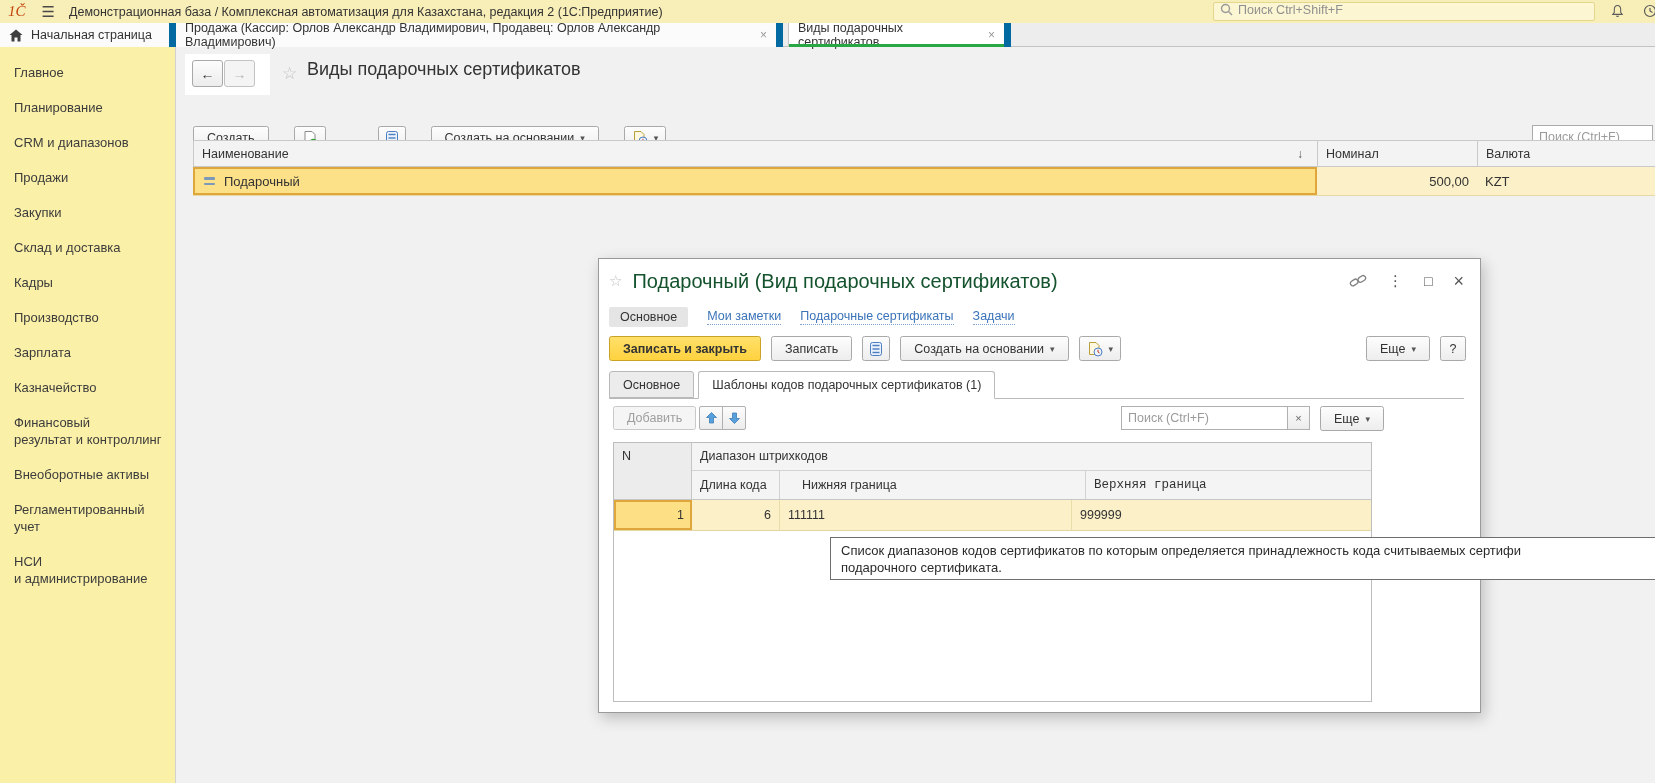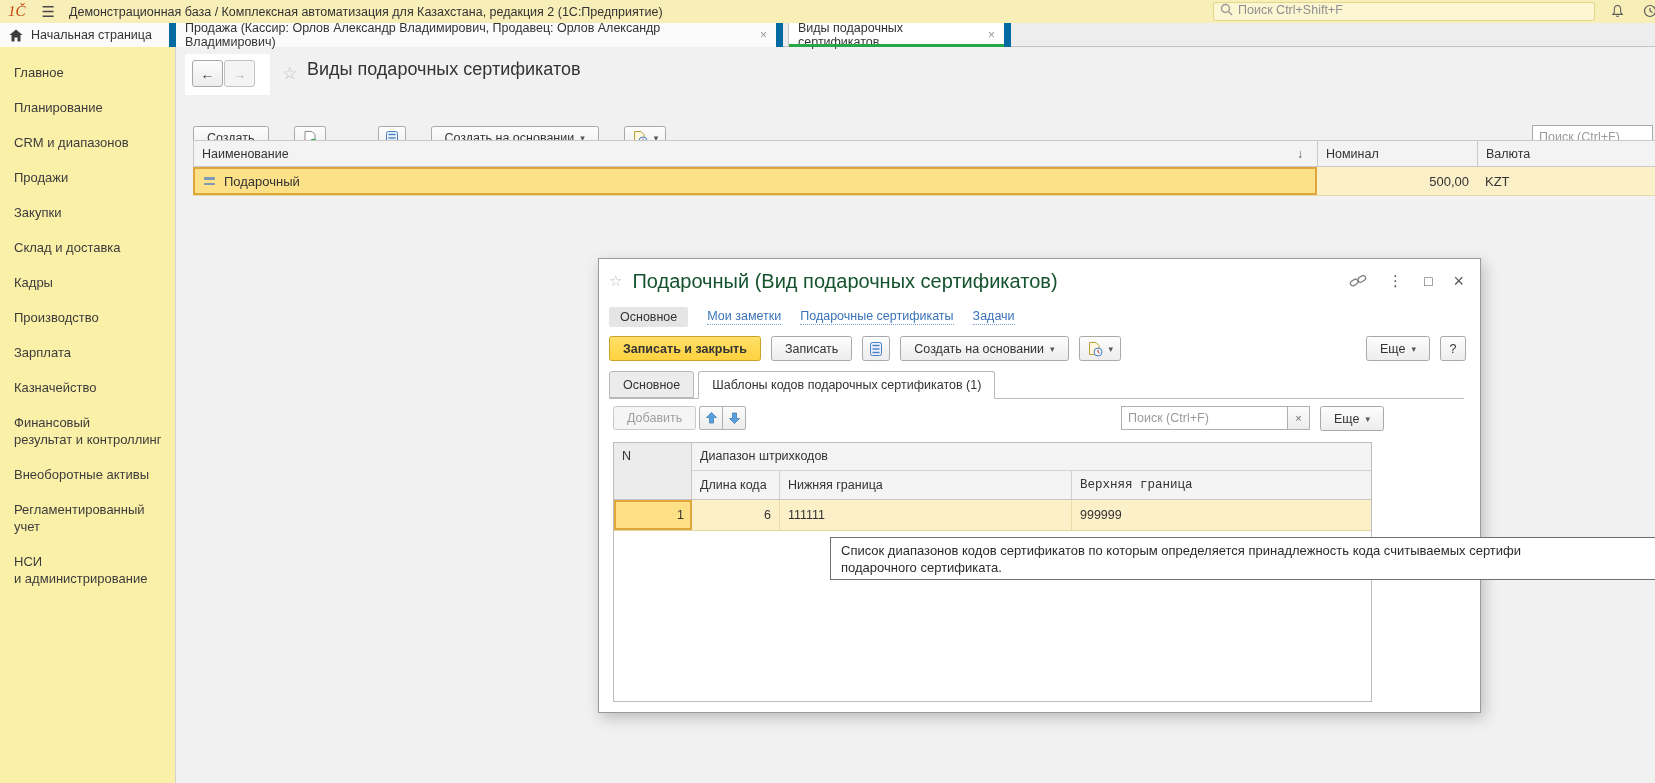--- a/index.html
+++ b/index.html
@@ -135,21 +135,21 @@
 
   .dlg-table { position:absolute; left:14px; top:183px; width:759px; height:260px;
                border:1px solid #bdbdbd; background:#fff; font-size:12.5px; }
   .t-hn { position:absolute; left:0; top:0; width:78px; height:57px; background:#ececec;
           border-right:1px solid #c6c6c6; border-bottom:1px solid #c6c6c6; padding:6px 0 0 8px; cursor:pointer; }
   .t-hgroup { position:absolute; left:78px; right:0; top:0; height:28px; background:#f4f4f4;
               border-bottom:1px solid #d2d2d2; padding:6px 0 0 8px; cursor:pointer; }
   .t-hsub { position:absolute; left:78px; right:0; top:28px; height:29px; background:#f4f4f4;
             border-bottom:1px solid #c6c6c6; display:flex; }
   .hs { padding:7px 8px 0; border-right:1px solid #d2d2d2; cursor:pointer; }
-  .hs1 { width:88px; } .hs2 { width:292px; } .hs3 { flex:1; border-right:none;font-family:Liberation Mono, monospace; }
+  .hs1 { width:88px; } .hs2 { width:292px;margin-left:14px; } .hs3 { flex:1; border-right:none;font-family:Liberation Mono, monospace; }
   .t-row { position:absolute; left:0; right:0; top:57px; height:31px; background:#fbf0c8;
            display:flex; border-bottom:1px solid #e3d5a2; cursor:pointer; }
   .tc { display:flex; align-items:center; }
   .tc-n { width:78px; background:#fde085; border:2px solid #dfa63c; justify-content:flex-end; padding-right:6px; }
   .tc-len { width:88px; justify-content:flex-end; padding-right:8px; border-right:1px solid #e8dca8; }
   .tc-low { width:292px; padding-left:8px; border-right:1px solid #e8dca8; }
   .tc-up { flex:1; padding-left:8px; }
 
   
   .tooltip { position:absolute; left:830px; top:537px; width:843px; height:43px; background:#fff;

